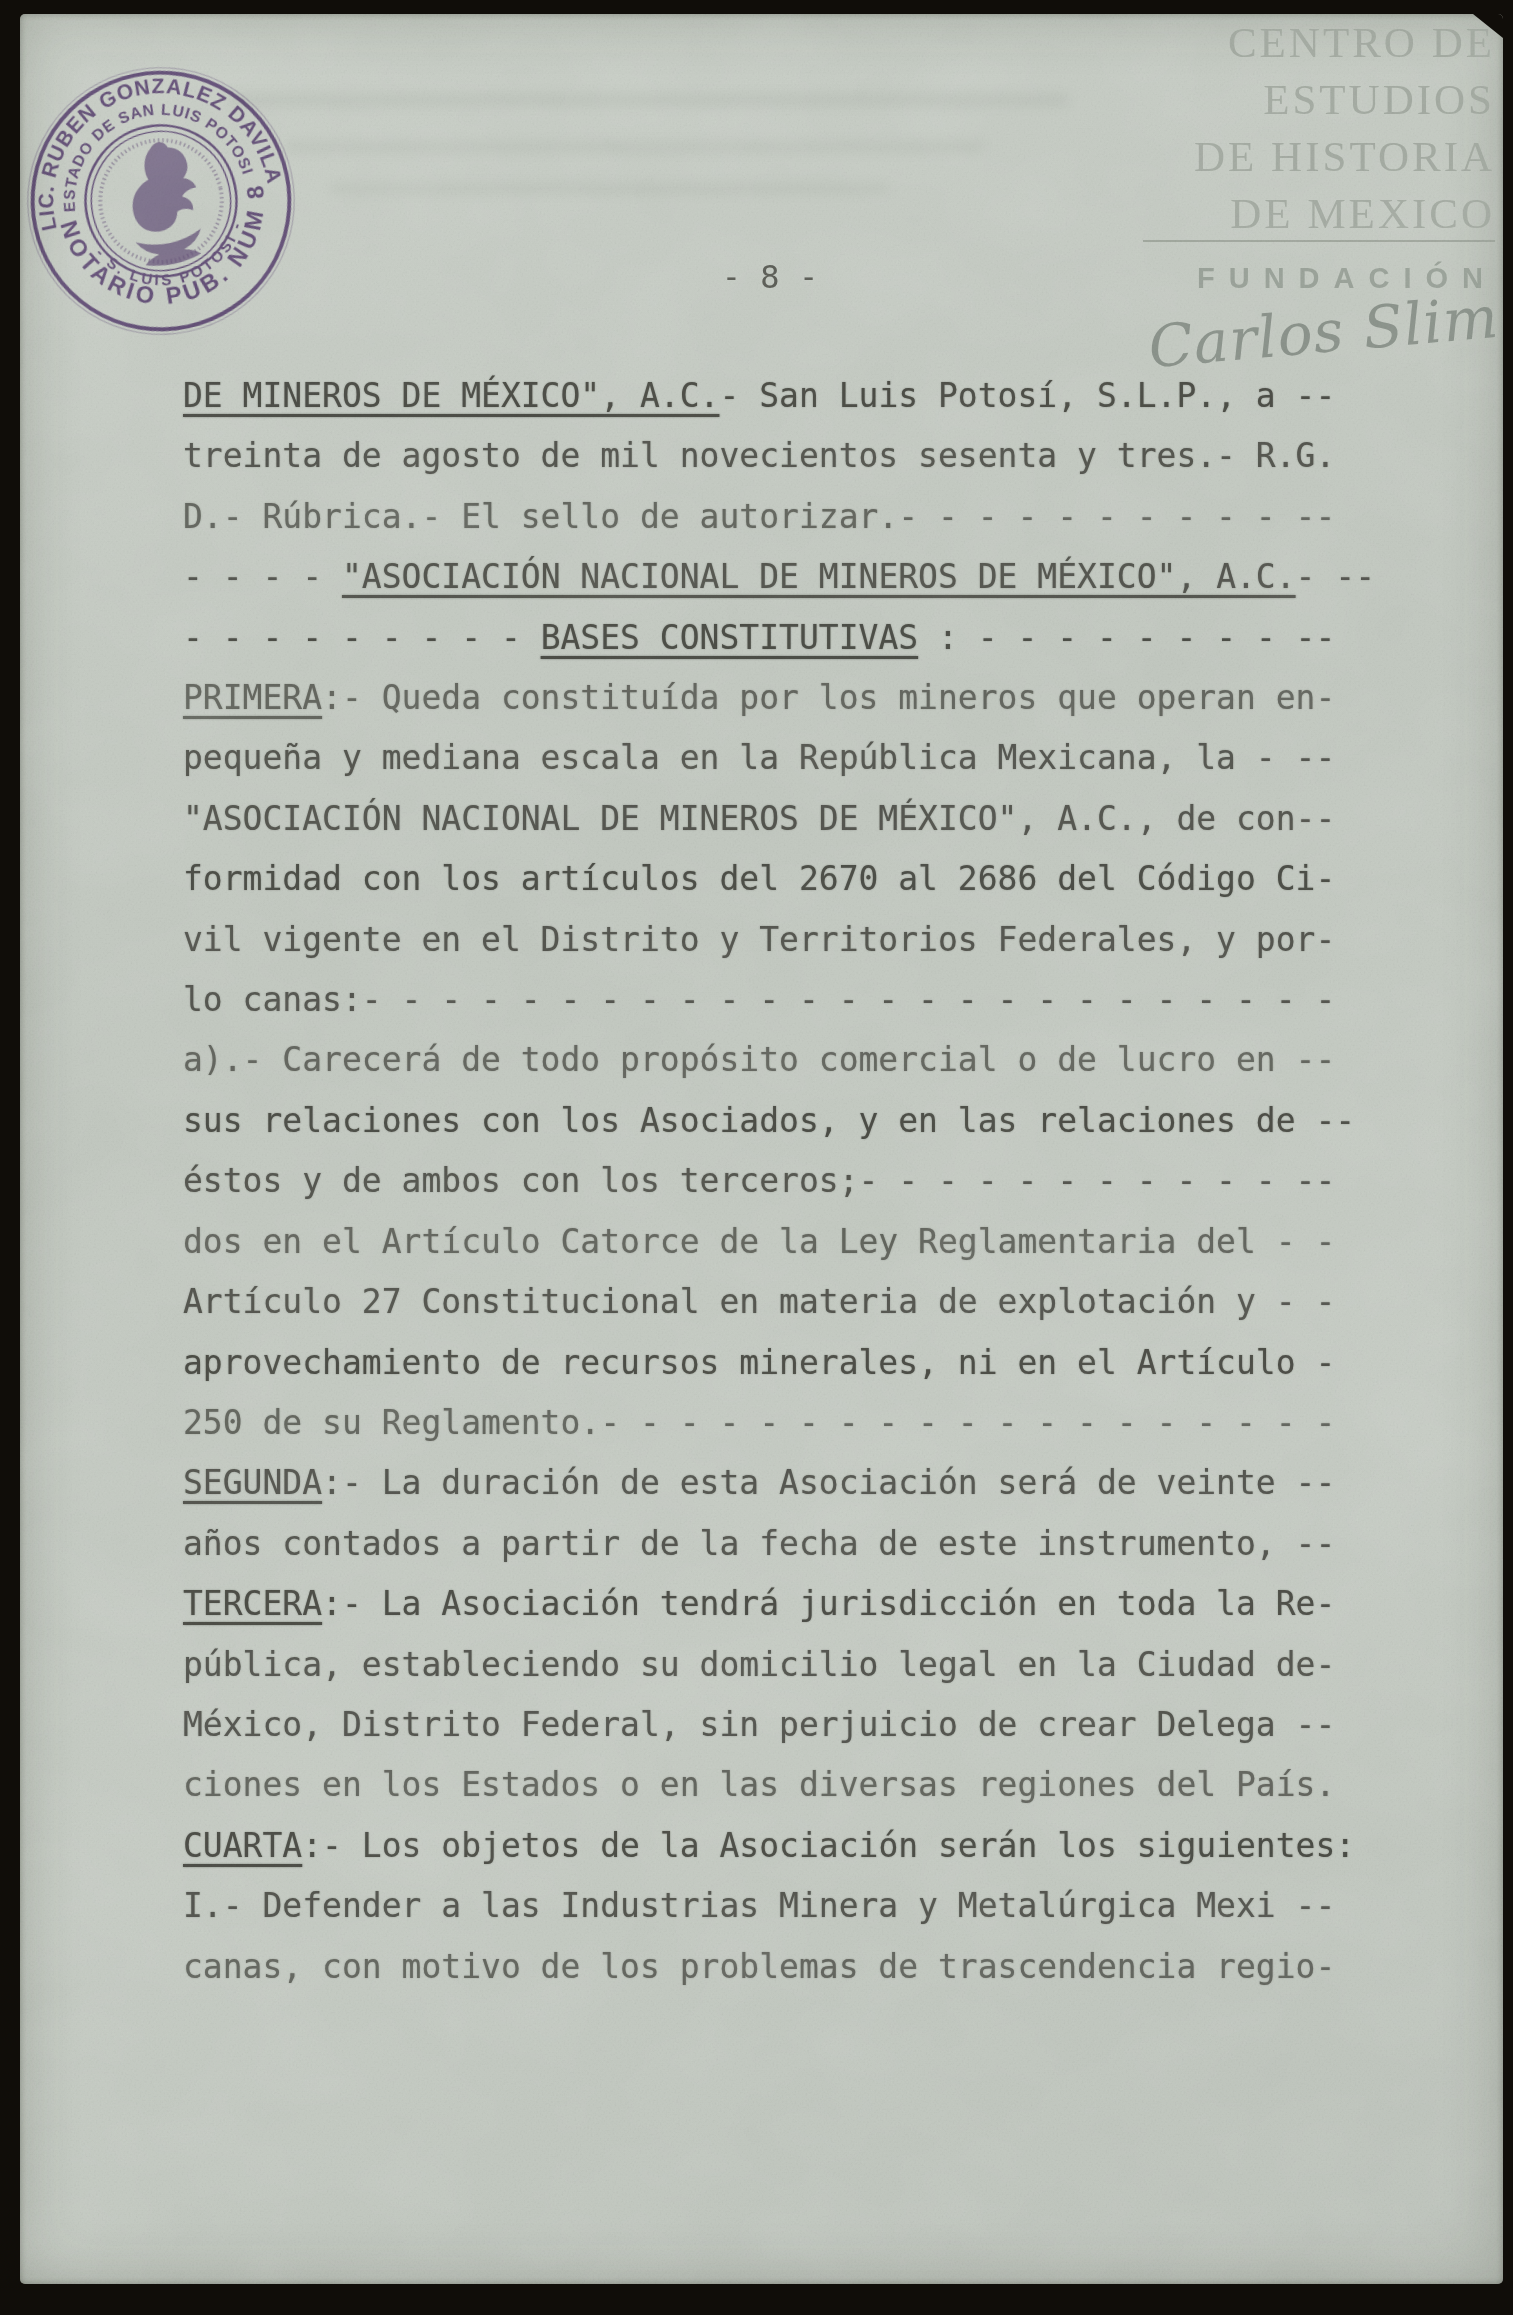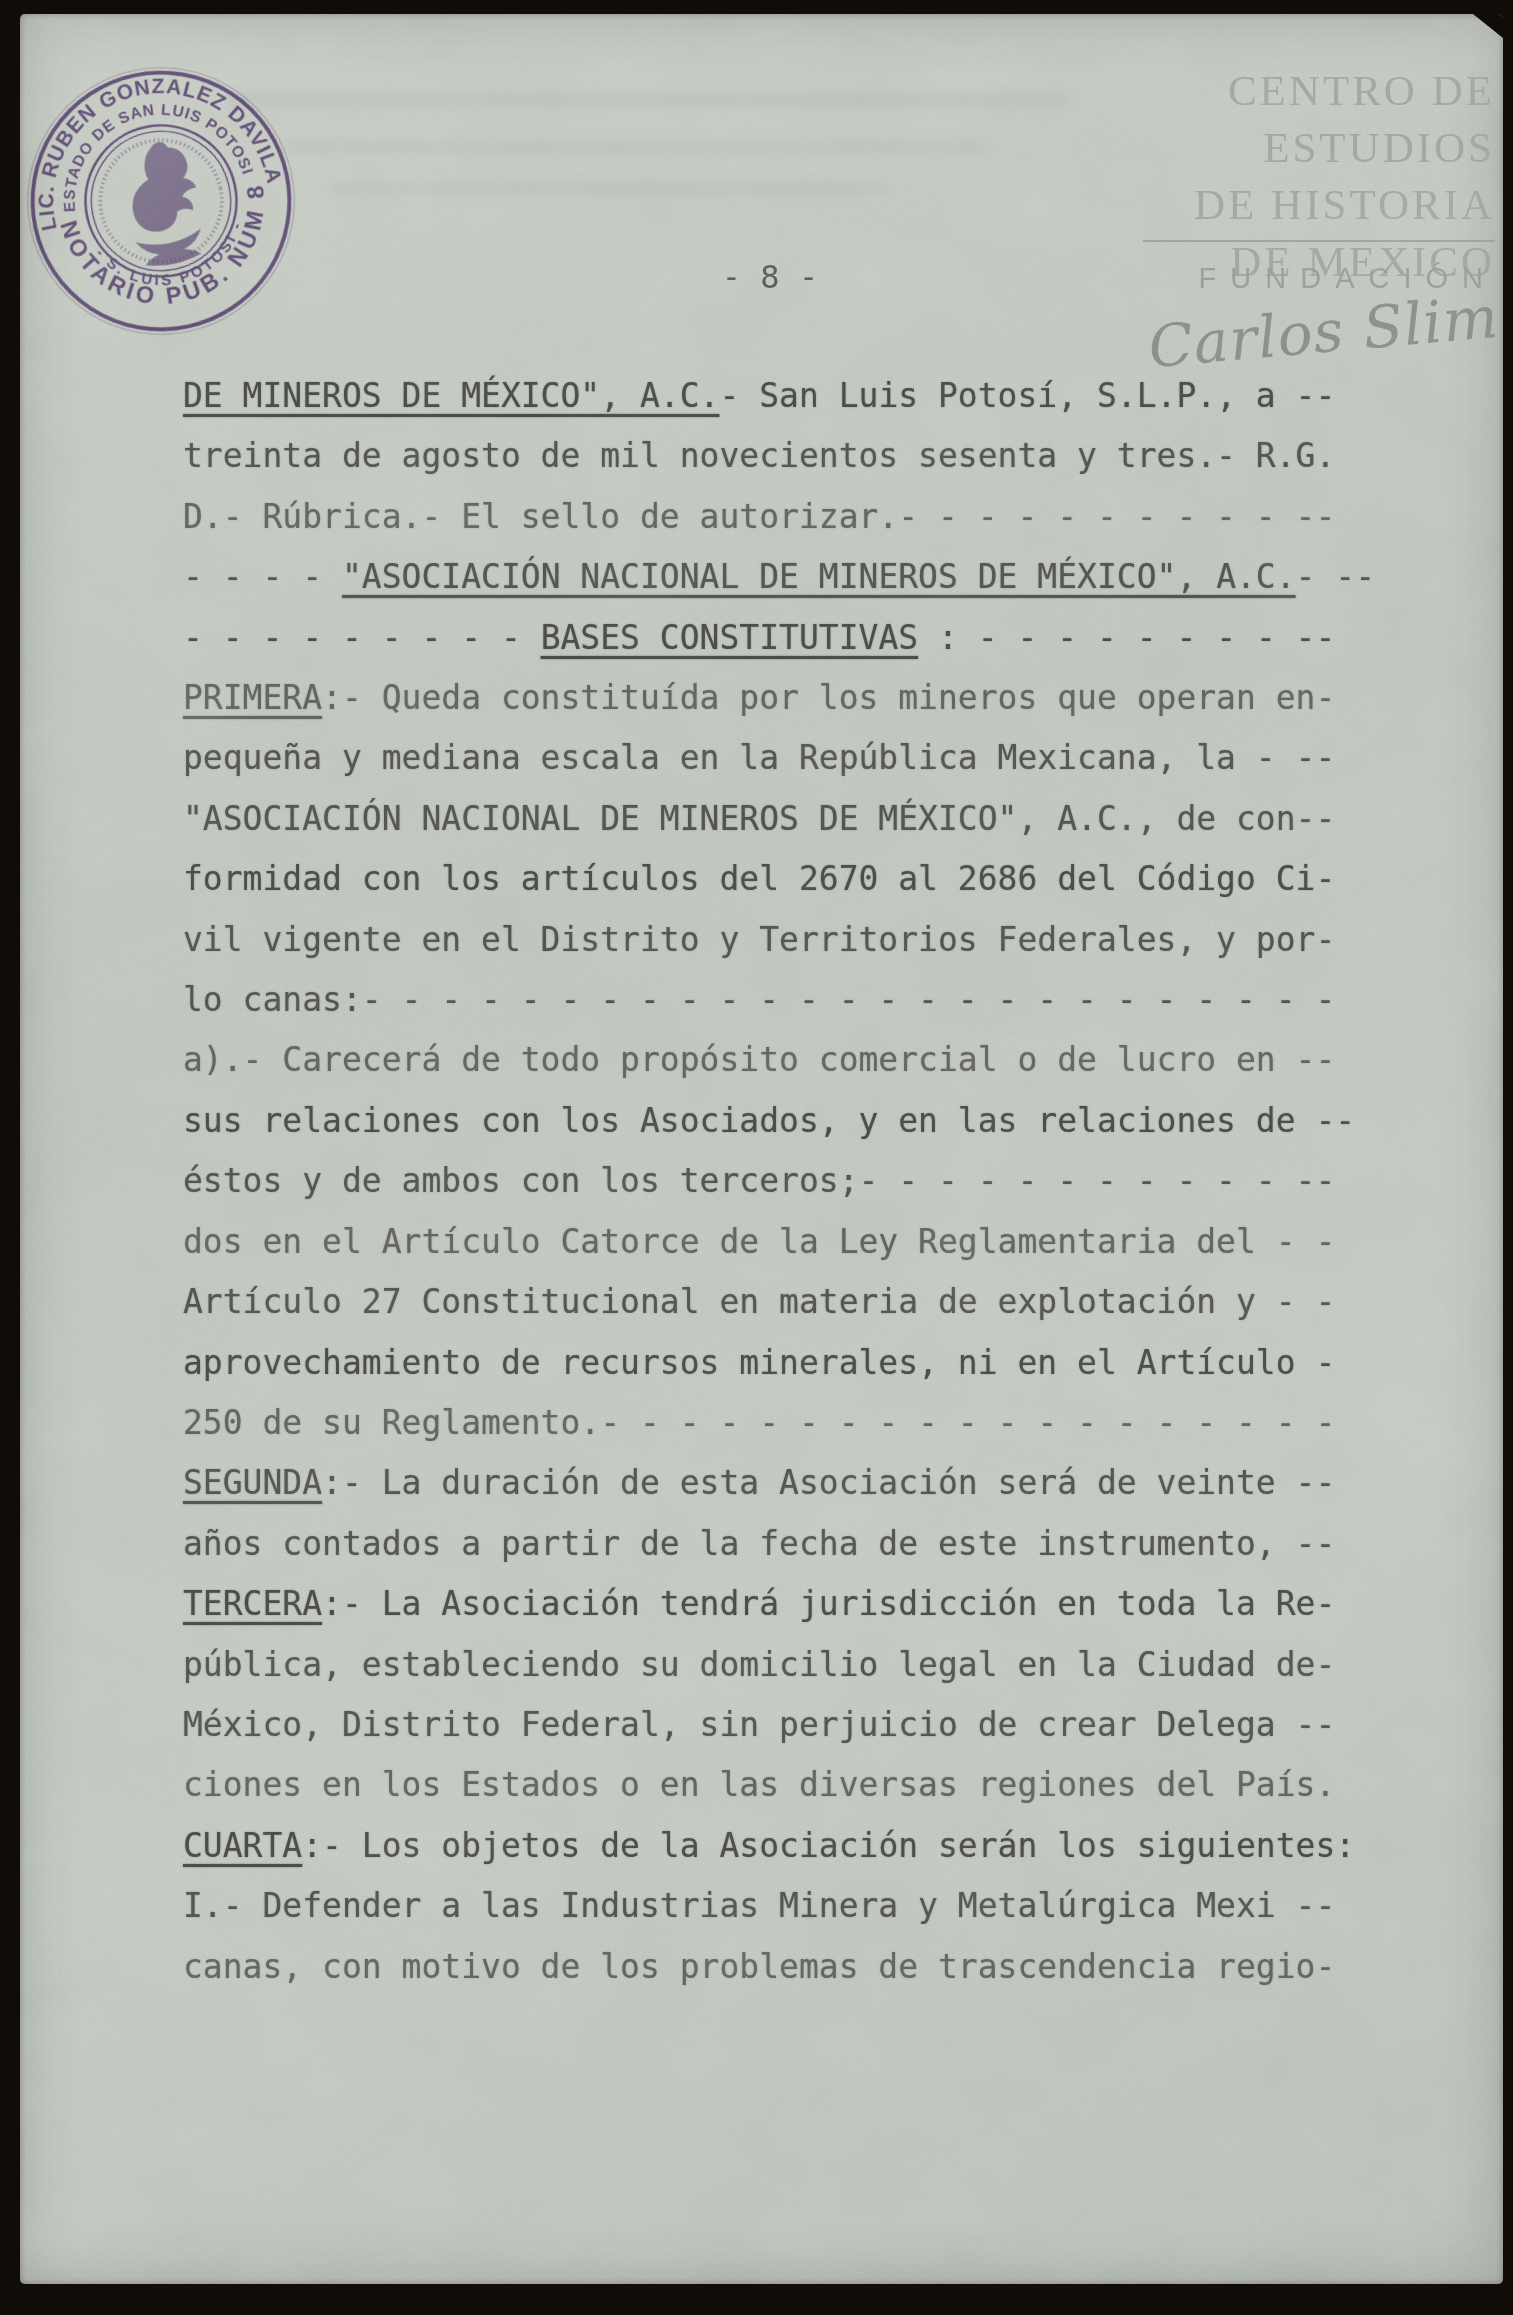--- a/index.html
+++ b/index.html
@@ -17,26 +17,26 @@
   }
   .noise{position:absolute;left:0;top:0;pointer-events:none;}
   .corner-cut{
     position:absolute;top:0;right:0;width:0;height:0;
     border-top:24px solid #100d09;border-left:30px solid transparent;
   }
   
   .wm{
     position:absolute;top:0;right:8px;text-align:right;
     font-family:"Liberation Serif",serif;
-    color:#a4aba2;font-size:43px;letter-spacing:3px;line-height:57px;margin-top:48px;
+    color:#a4aba2;font-size:43px;letter-spacing:3px;line-height:57px;
   }
   .wm-div{position:absolute;top:226px;right:8px;width:352px;height:2px;background:#9aa198;opacity:.85;}
   .wm-fund{
     position:absolute;top:248px;right:6px;
-    font-family:"Liberation Sans",sans-serif;font-weight:400;
+    font-family:"Liberation Sans",sans-serif;font-weight:700;
     font-size:29px;letter-spacing:14px;color:#9ba39a;
   }
   .wm-sig{
     position:absolute;top:284px;right:4px;
     font-family:"DejaVu Serif",serif;font-style:italic;
     font-size:58px;color:#8b938b;transform:rotate(-5deg);letter-spacing:1px;
     white-space:nowrap;
   }
   
   svg.stamp{

